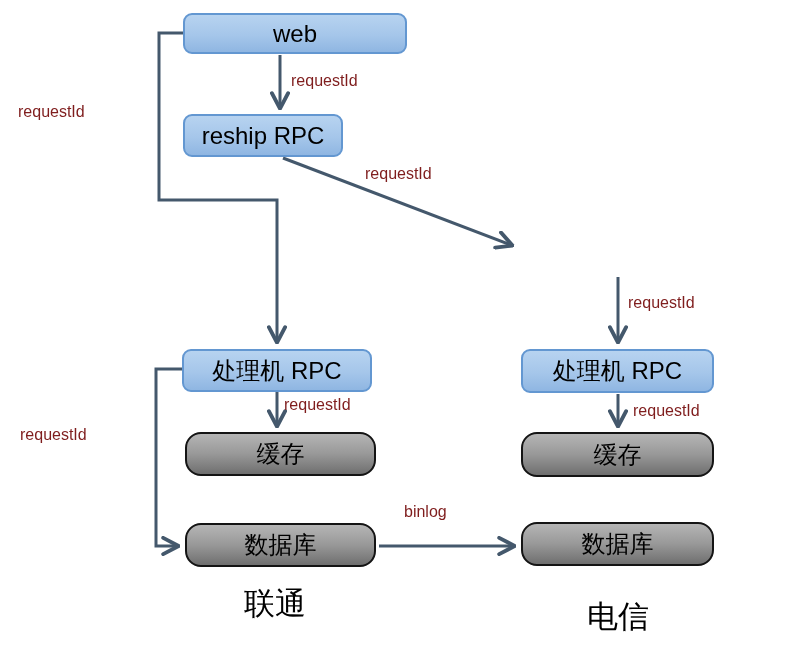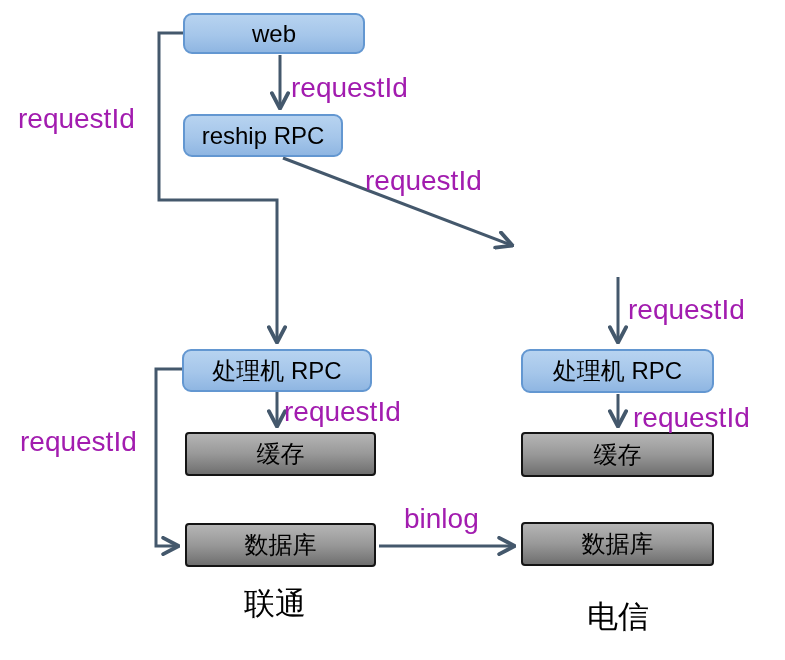--- a/index.html
+++ b/index.html
@@ -27,26 +27,26 @@
     white-space: nowrap;
   }
   .node.blue {
     background: linear-gradient(180deg, #b7d3f0 0%, #a5c6ea 55%, #8fb6e2 100%);
     border: 2px solid #6397d1;
     border-radius: 9px;
   }
   .node.gray {
     background: linear-gradient(180deg, #b5b5b5 0%, #989898 50%, #6f6f6f 100%);
     border: 2.5px solid #141414;
-    border-radius: 4px;
+    border-radius: 16px;
   }
   .edge-label {
     position: absolute;
-    font-size: 28px;
-    color: #a21caf;
+    font-size: 16px;
+    color: #7f1d1d;
     white-space: nowrap;
   }
   .group-label {
     position: absolute;
     font-size: 31px;
     color: #000000;
     font-family: "Liberation Serif", "DejaVu Serif", serif;
     white-space: nowrap;
   }
 </style>
@@ -66,21 +66,21 @@
       <path d="M183,33 L159,33 L159,200 L277,200 L277,341" marker-end="url(#arrow)"></path>
       <path d="M283,158 L511,245" marker-end="url(#arrow)"></path>
       <path d="M618,277 L618,341" marker-end="url(#arrow)"></path>
       <path d="M618,394 L618,425" marker-end="url(#arrow)"></path>
       <path d="M277,392 L277,425" marker-end="url(#arrow)"></path>
       <path d="M182,369 L156,369 L156,546 L177,546" marker-end="url(#arrow)"></path>
       <path d="M379,546 L513,546" marker-end="url(#arrow)"></path>
     </g>
   </svg>
 
-  <div class="node blue" style="left:183px; top:13px;  width:182px; height:41px;">web</div>
+  <div class="node blue" style="left:183px; top:13px;  width:224px; height:41px;">web</div>
 
   <div class="node blue" style="left:183px; top:114px; width:160px; height:43px;">reship RPC</div>
 
 
   <div class="node blue" style="left:182px; top:349px; width:190px; height:43px;">处理机 RPC</div>
 
   <div class="node blue" style="left:521px; top:349px; width:193px; height:44px;">处理机 RPC</div>
 
   <div class="node gray" style="left:185px; top:432px; width:191px; height:44px;">缓存</div>
 

